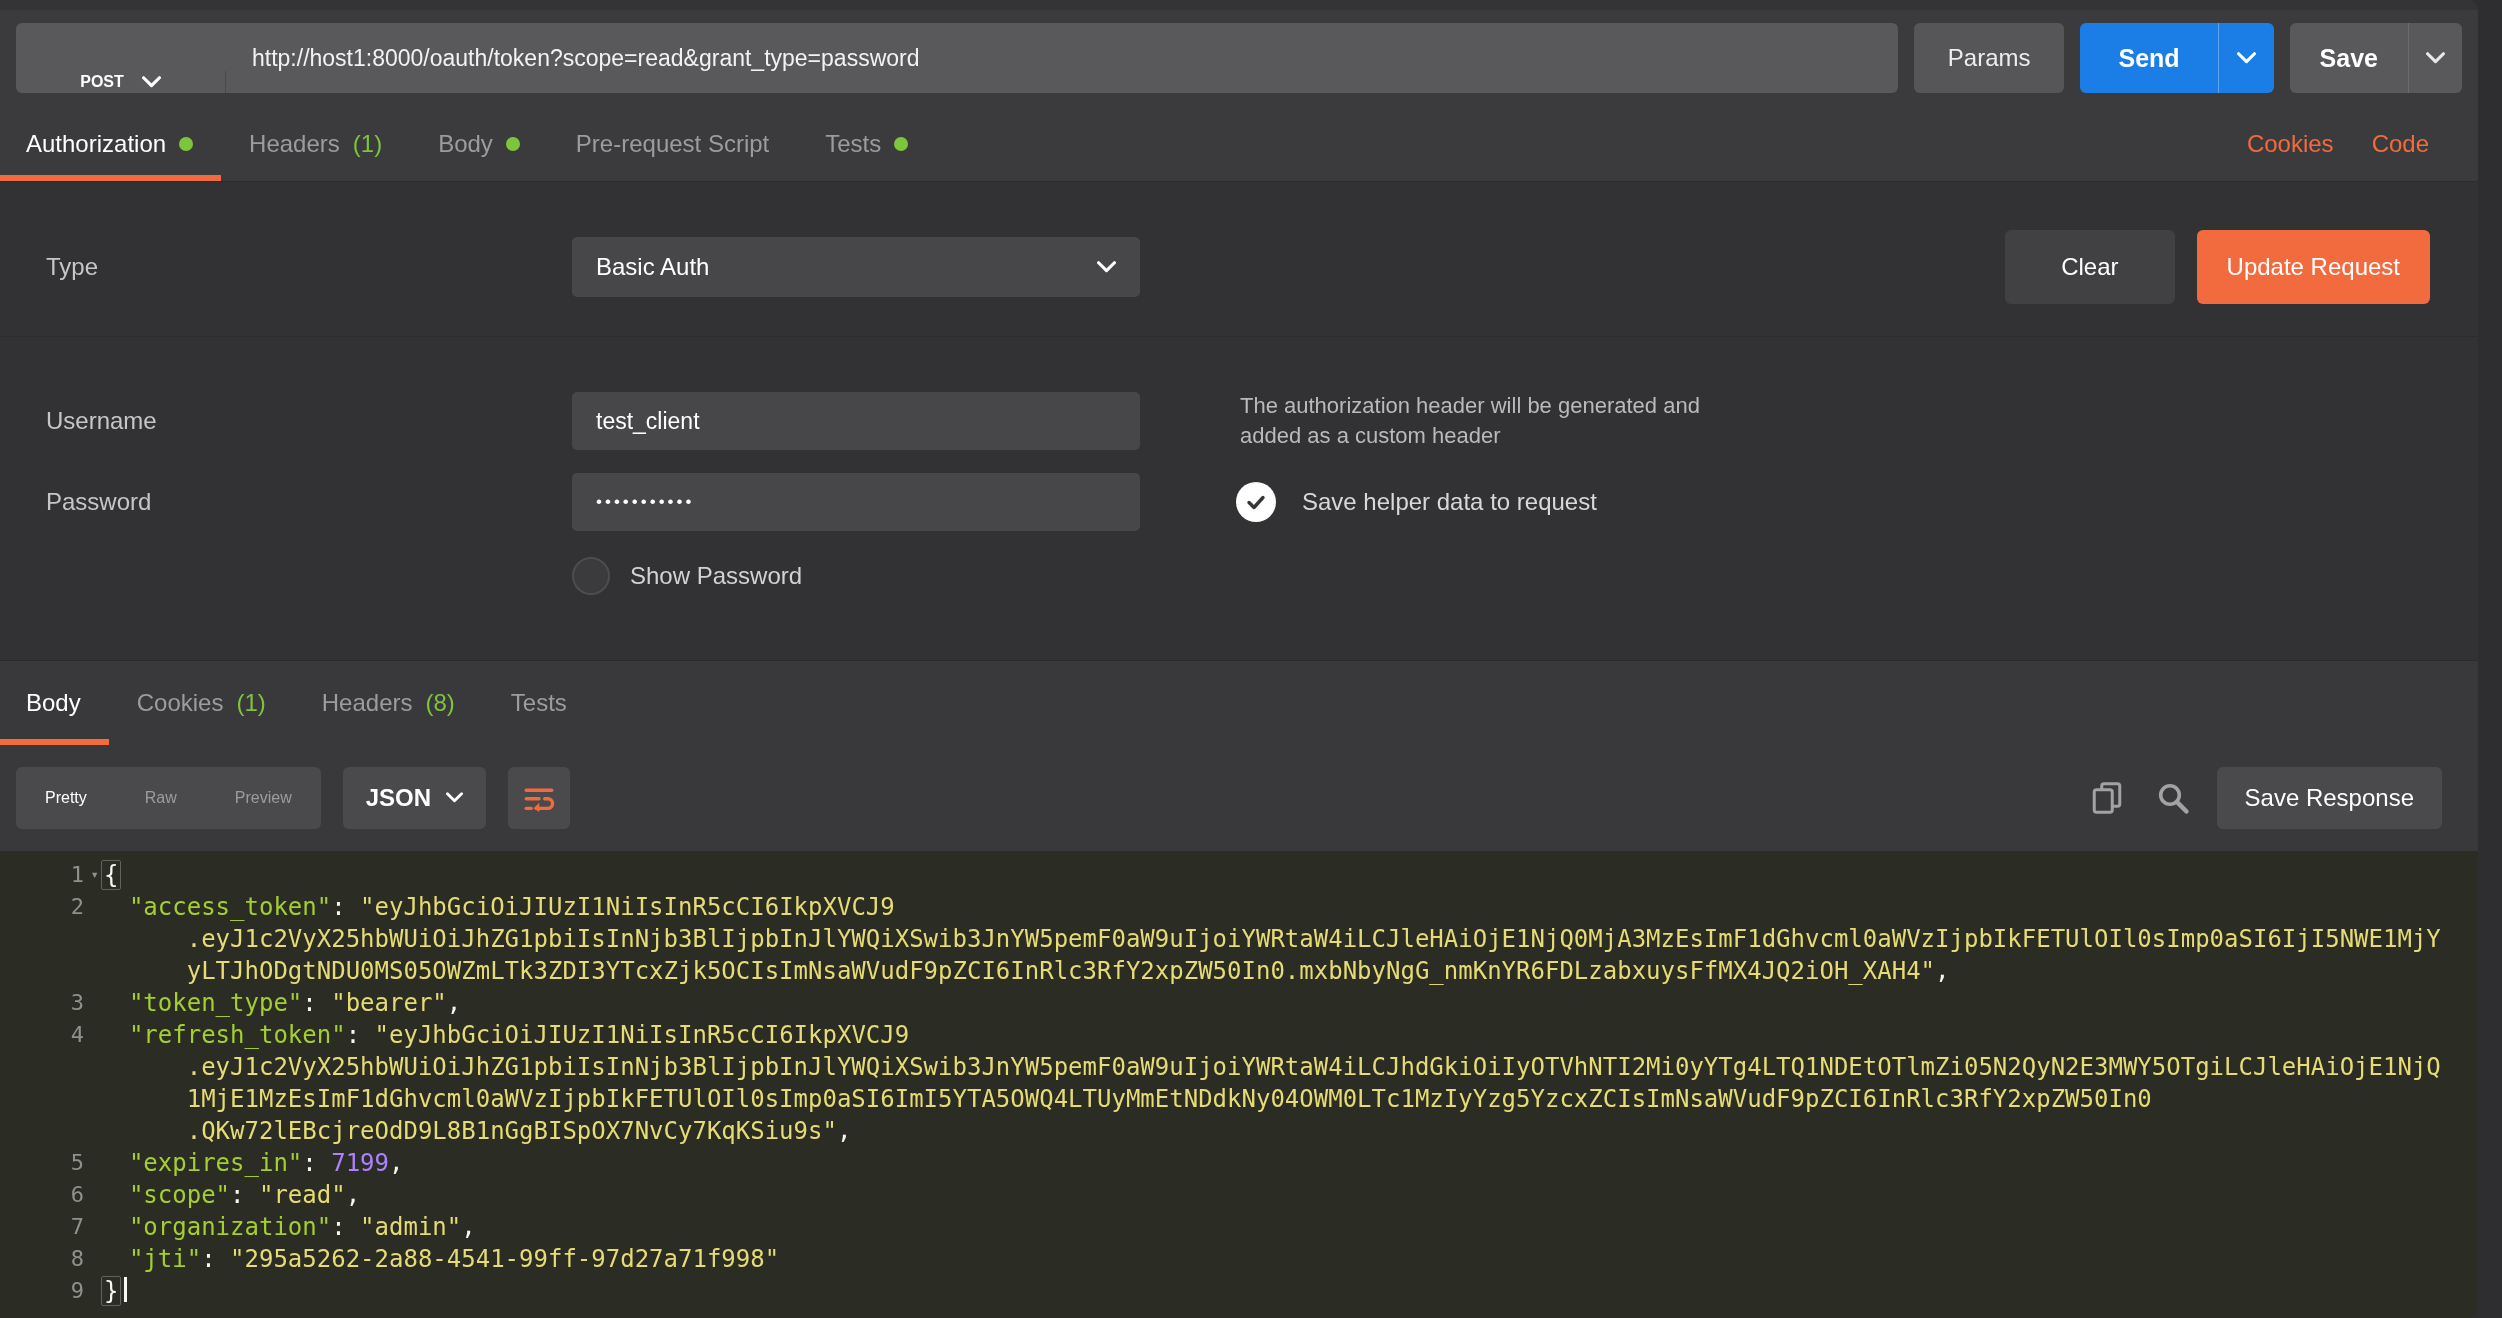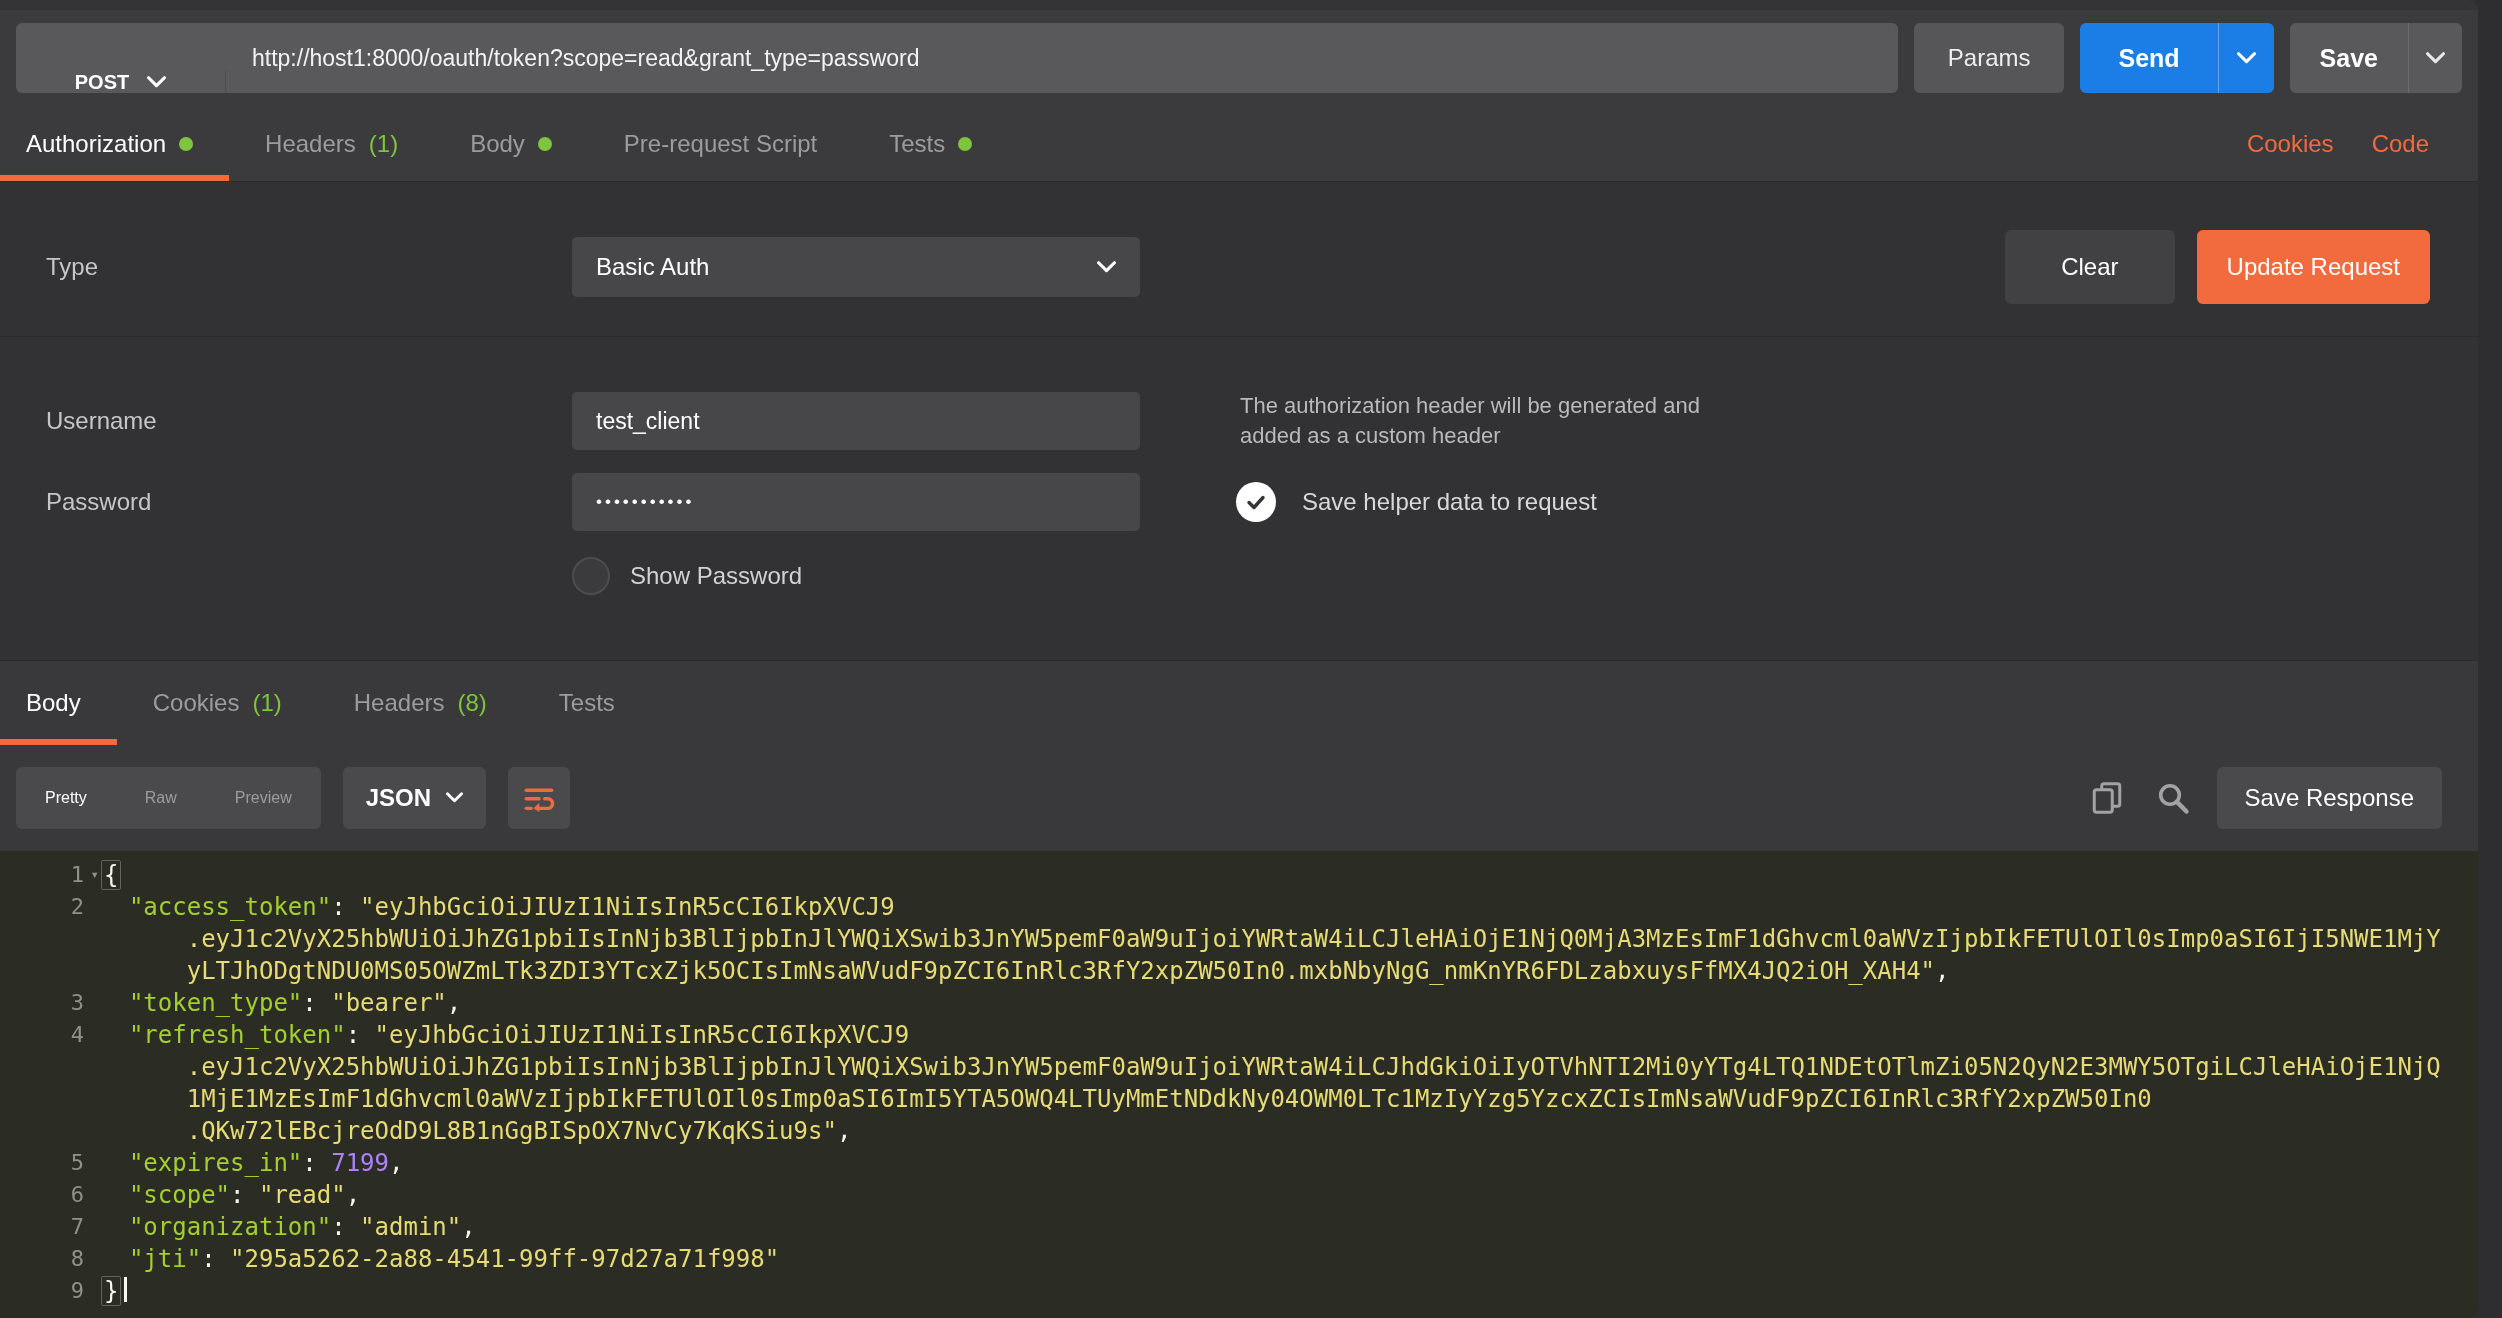--- a/index.html
+++ b/index.html
@@ -5,33 +5,33 @@
   * { margin:0; padding:0; box-sizing:border-box; }
   html,body { width:2502px; height:1318px; background:#2e2e30; font-family:"Liberation Sans",sans-serif; overflow:hidden; }
   .main { position:absolute; left:0; top:0; width:2478px; height:1318px; border-radius:0 10px 10px 0; overflow:hidden; display:flex; flex-direction:column; background:#323234; }
   .right-strip { position:absolute; right:0; top:0; width:24px; height:1318px; background:#2e2e30; }
 
   .top-strip { height:10px; background:#343436; flex:none; }
 
   
   .request-bar { height:96px; background:#3b3b3d; display:flex; align-items:center; padding:0 16px; gap:16px; flex:none; }
   .url-box { flex:1; height:70px; background:#59595c; border-radius:6px; display:flex; align-items:stretch; overflow:hidden; }
-  .method { width:210px; display:flex; align-items:center; justify-content:center; gap:18px; color:#fff; font-weight:700; font-size:20px; border-right:1px solid #4a4a4d; cursor:pointer;margin-top:48px; }
+  .method { width:210px; display:flex; align-items:center; justify-content:center; gap:18px; color:#fff; font-weight:700; font-size:16px; border-right:1px solid #4a4a4d; cursor:pointer;margin-top:48px; }
   .url-text { flex:1; display:flex; align-items:center; padding-left:26px; color:#f2f2f2; font-size:23px; }
   .params-btn { height:70px; background:#565659; border-radius:6px; padding:0 34px; display:flex; align-items:center; color:#ededee; font-size:24px; cursor:pointer; }
   .split-group { height:70px; border-radius:6px; overflow:hidden; display:flex; flex:none; }
   .send-main { background:var(--accent_blue); color:#fff; font-size:25px; font-weight:700; padding:0 38px; display:flex; align-items:center; cursor:pointer; }
   .send-arrow { background:var(--accent_blue); width:56px; border-left:1px solid rgba(255,255,255,.3); display:flex; align-items:center; justify-content:center; color:#fff; cursor:pointer; }
   .save-main { background:#59595c; color:#fff; font-size:25px; font-weight:700; padding:0 30px; display:flex; align-items:center; cursor:pointer; }
   .save-arrow { background:#59595c; width:54px; border-left:1px solid #6b6b6e; display:flex; align-items:center; justify-content:center; color:#e8e8e8; cursor:pointer; }
   .chev { width:19px; height:13px; }
 
   
   .req-tabs { height:76px; background:#3b3b3d; display:flex; align-items:stretch; border-bottom:1px solid #2c2c2e; padding-right:30px; flex:none; }
-  .tab { display:flex; align-items:center; padding:0 36px; font-size:24px; color:#9c9c9e; position:relative; gap:13px; cursor:pointer; white-space:nowrap; }
+  .tab { display:flex; align-items:center; padding:0 28px; font-size:24px; color:#9c9c9e; position:relative; gap:13px; cursor:pointer; white-space:nowrap; }
   .tab.first { padding-left:26px; }
   .tab.active { color:#fff; }
   .tab.active::after { content:""; position:absolute; left:0; right:0; bottom:0; height:6px; background:var(--accent_orange); }
   .dot { width:14px; height:14px; border-radius:50%; background:var(--accent_green); flex:none; }
   .count { color:var(--accent_green); }
   .flex-sp { flex:1; }
   .link { display:flex; align-items:center; color:var(--accent_orange); font-size:24px; padding:0 19px; cursor:pointer; }
 
   
   .auth-section { height:478px; background:#323234; flex:none; }

